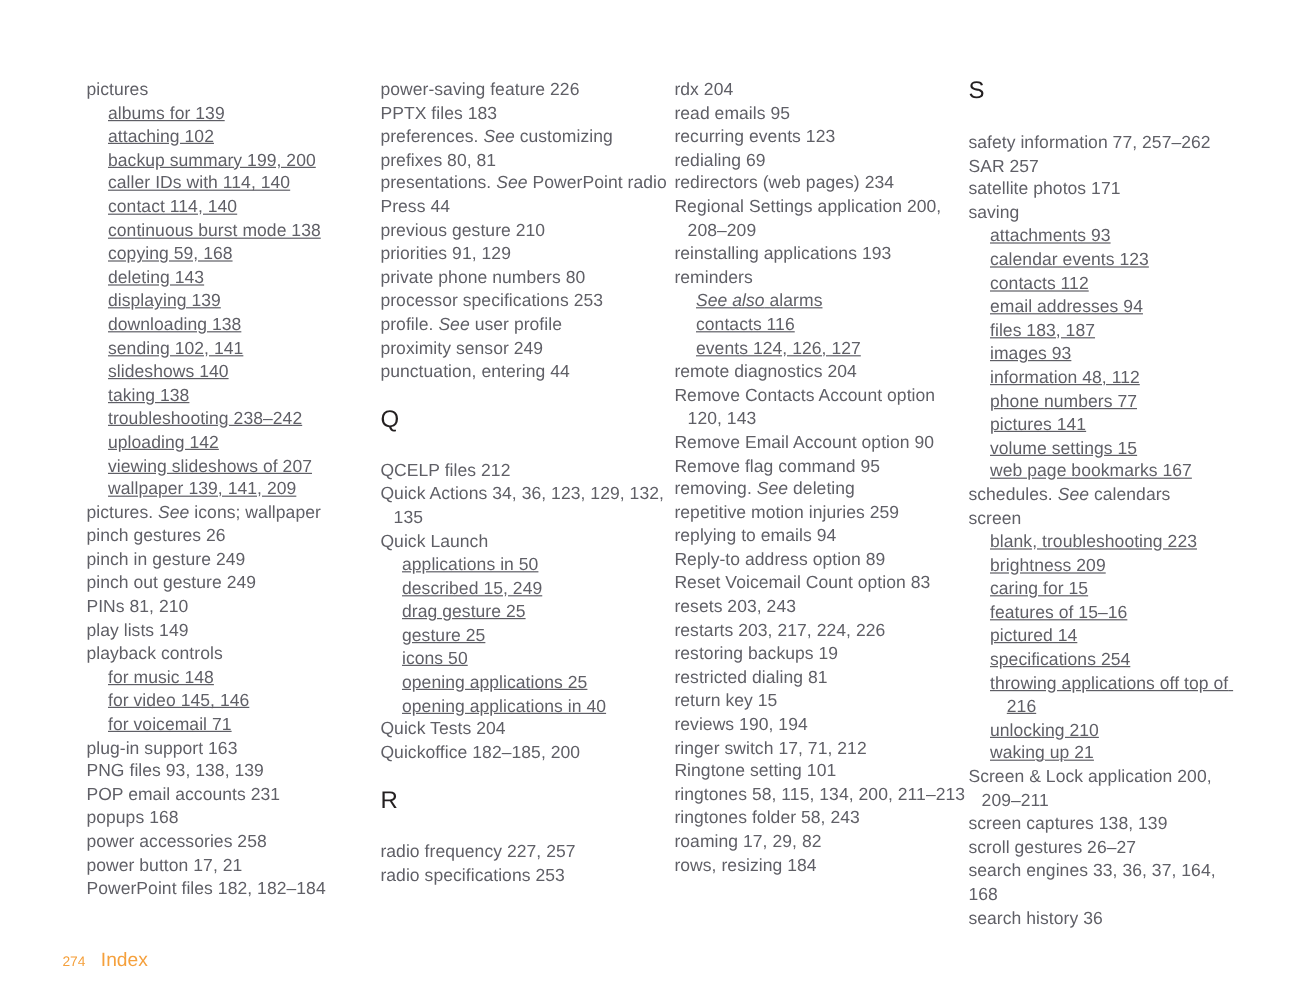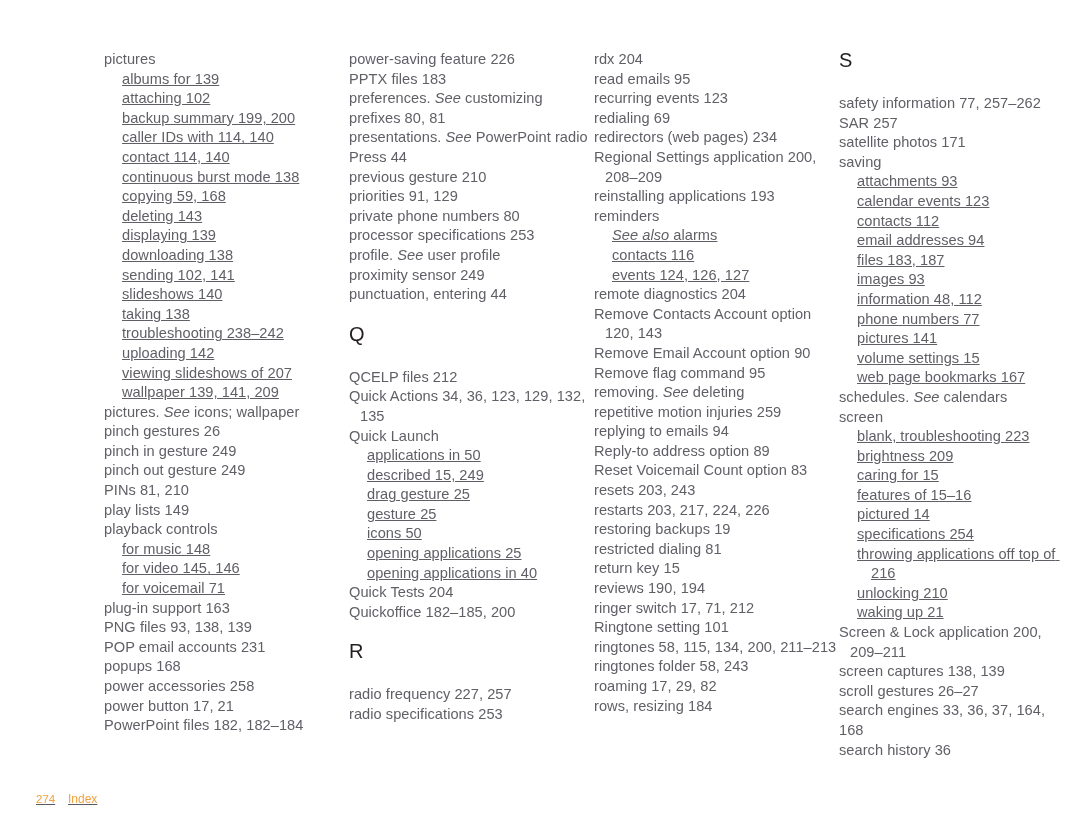--- a/index.html
+++ b/index.html
@@ -19,26 +19,25 @@
   #index-page {
     position: absolute;
     left: 0; top: 0;
     width: 1080px;
     height: 834px;
   }
 
   .columns {
     position: absolute;
     left: 72px;
-    top: 50px;
+    top: 66px;
     width: 952px;
     display: flex;
     flex-direction: row;
     align-items: flex-start;
-    margin-left: 32px;
   }
 
   .column {
     width: 245px;
     flex: 0 0 245px;
   }
   .column:last-child { flex: 0 0 217px; width: 217px; }
 
   .entry {
     font-size: 14.6px;
@@ -77,33 +76,32 @@
     margin-bottom: 24px;
     font-family: "Liberation Sans", sans-serif;
   }
   .section-head.first {
     margin-top: 0;
     margin-bottom: 24px;
   }
 
   .footer {
     position: absolute;
-    left: 36px;
+    left: 52px;
     top: 792px;
     display: flex;
     align-items: baseline;
-    text-decoration: underline;
   }
   .footer .pgnum {
     font-size: 11.5px;
     color: #f5a03c;
     width: 32px;
   }
   .footer .pglabel {
-    font-size: 12px;
+    font-size: 16px;
     color: #f5a03c;
   }
 </style>
 </head>
 <body>
 
 <div id="index-page">
 
   <div class="columns" id="columns-root">
       <div class="column">

